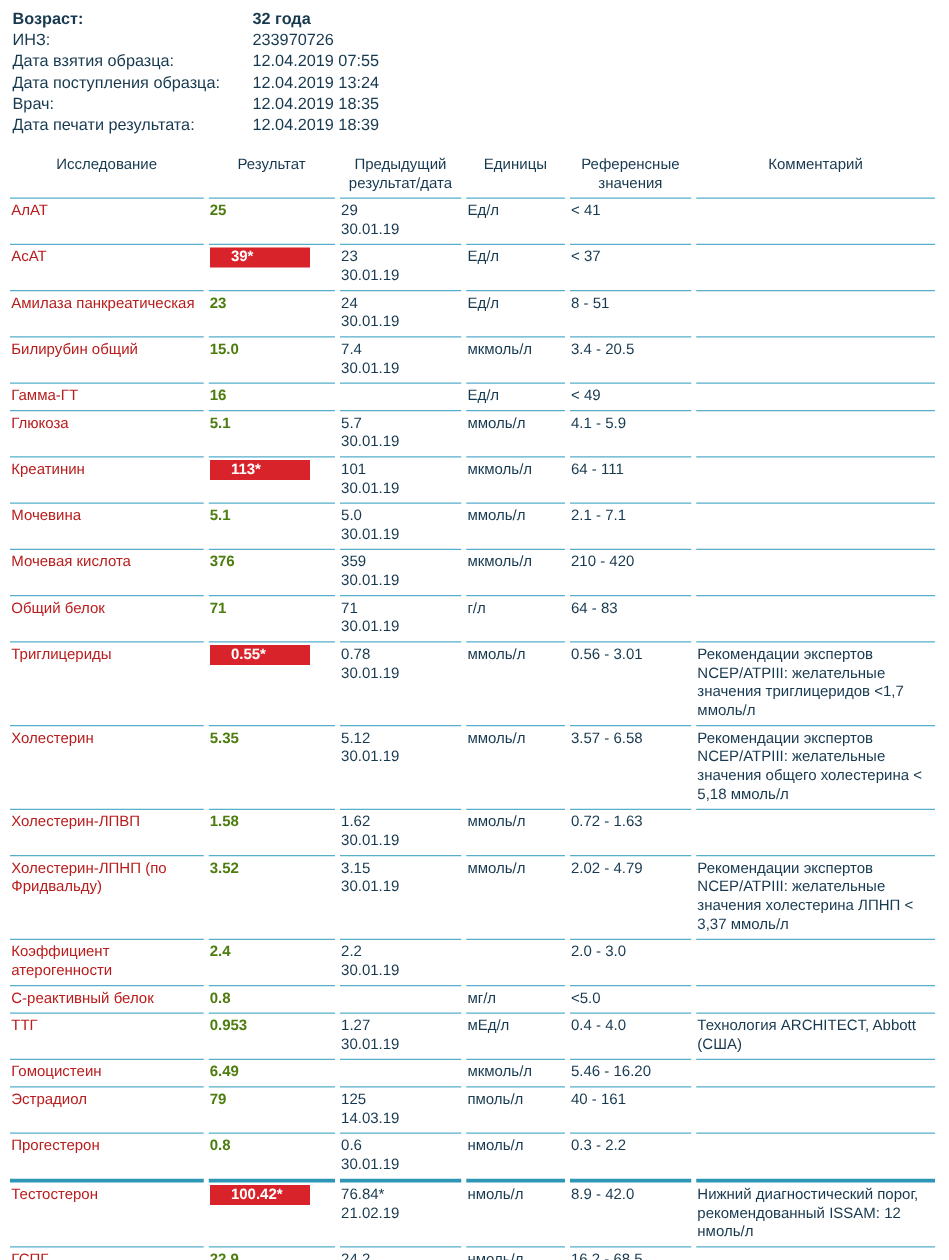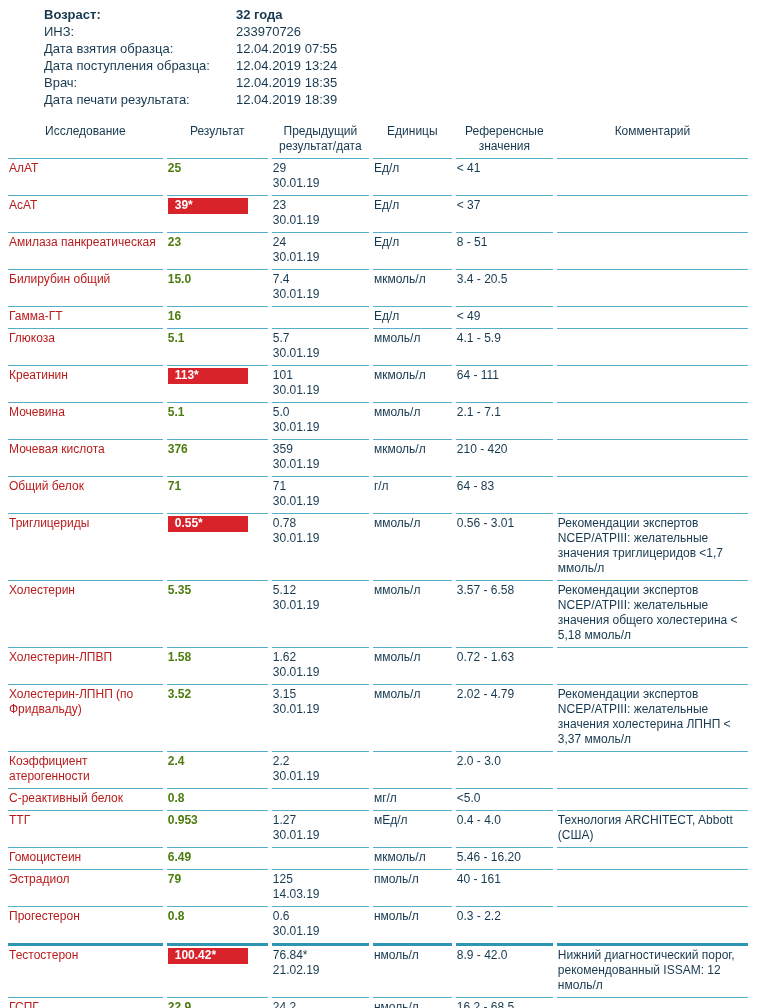--- a/index.html
+++ b/index.html
@@ -13,21 +13,21 @@
     color: #17394f;
   }
   .page { padding: 4px 6px 0 4px; }
 
   
   .info-block {
     margin: 2px 0 14px 6px;
     font-size: 13px;
     line-height: 17px;
   }
-  .info-row { display: grid; grid-template-columns: 192px auto; margin-left: 34px; }
+  .info-row { display: grid; grid-template-columns: 192px auto; }
   .info-row.bold .info-label, .info-row.bold .info-value { font-weight: bold; }
 
   
   table.results {
     border-collapse: separate;
     border-spacing: 4px 0;
     table-layout: fixed;
     width: 748px;
     font-size: 12px;
     line-height: 15px;
@@ -58,21 +58,21 @@
   .result {
     font-weight: bold;
     color: #4d7c0f;
     display: inline-block;
   }
   .result.flagged {
     background: #d8232a;
     color: #ffffff;
     min-width: 80px;
     box-sizing: border-box;
-    padding: 0 2px 1px 7px;
+    padding: 0 2px 1px 17px;
   }
   .prev-val, .prev-date, .units-cell, .ref-cell, .comment-cell { color: #17394f; }
 </style>
 </head>
 <body>
 
 <div class="page">
 
   <div class="info-block">
   <div class="info-row bold">

